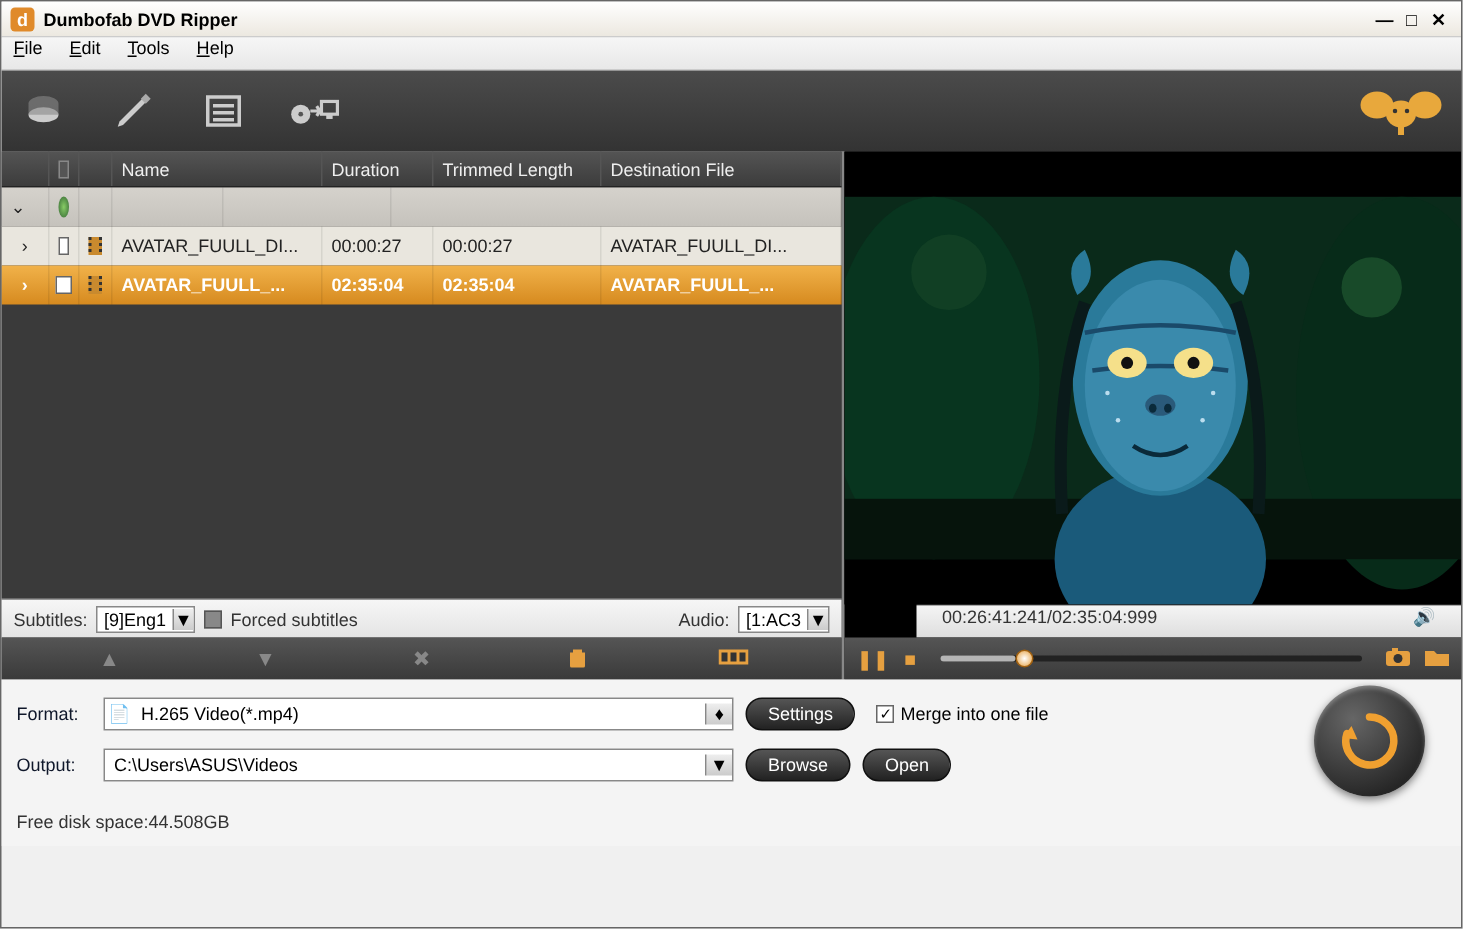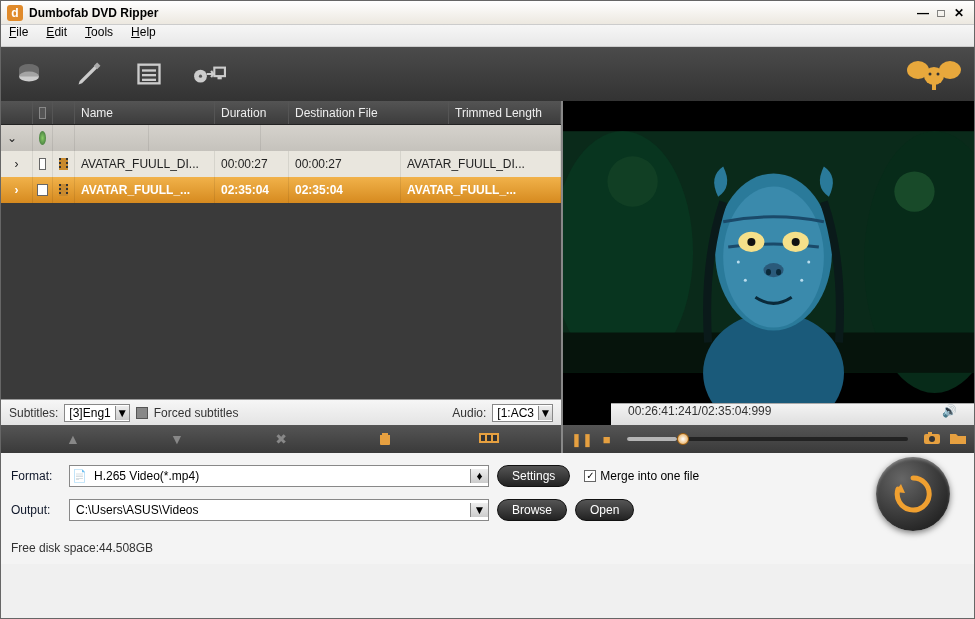--- a/index.html
+++ b/index.html
@@ -160,22 +160,22 @@
 <div class="main">
   <div class="left-pane">
     <div class="thead">
       <div class="th col-tree"></div>
       <div class="th col-chk">
           <span class="chk" style="background:#555;border-color:#888"></span>
         </div>
       <div class="th col-ico"></div>
       <div class="th col-name">Name</div>
       <div class="th col-dur">Duration</div>
+      <div class="th col-trim">Trimmed Length</div>
       <div class="th col-dest">Destination File</div>
-      <div class="th col-trim">Trimmed Length</div>
     </div>
     <div class="tbody">
       <div class="trow row-root">
         <div class="td col-tree"></div>
         <div class="td col-chk">
             <span class="disc-icon"></span>
           </div>
         <div class="td col-ico"></div>
         <div class="td col-dur"></div>
         <div class="td col-trim"></div>
@@ -208,21 +208,21 @@
           </div>
         <div class="td col-name">AVATAR_FUULL_...</div>
         <div class="td col-dur">02:35:04</div>
         <div class="td col-trim">02:35:04</div>
         <div class="td col-dest">AVATAR_FUULL_...</div>
       </div>
     </div>
     <div class="strip">
       <label>Subtitles:</label>
       <div class="combo">
-          <span class="v">[3]Eng1</span>
+          <span class="v">[9]Eng1</span>
           <span class="ar">▼</span>
         </div>
       <span class="chk" style="background:#888;border-color:#555"></span>
       <label>Forced subtitles</label>
       <div class="flex1"></div>
       <label>Audio:</label>
       <div class="combo">
           <span class="v">[1:AC3</span>
           <span class="ar">▼</span>
         </div>

